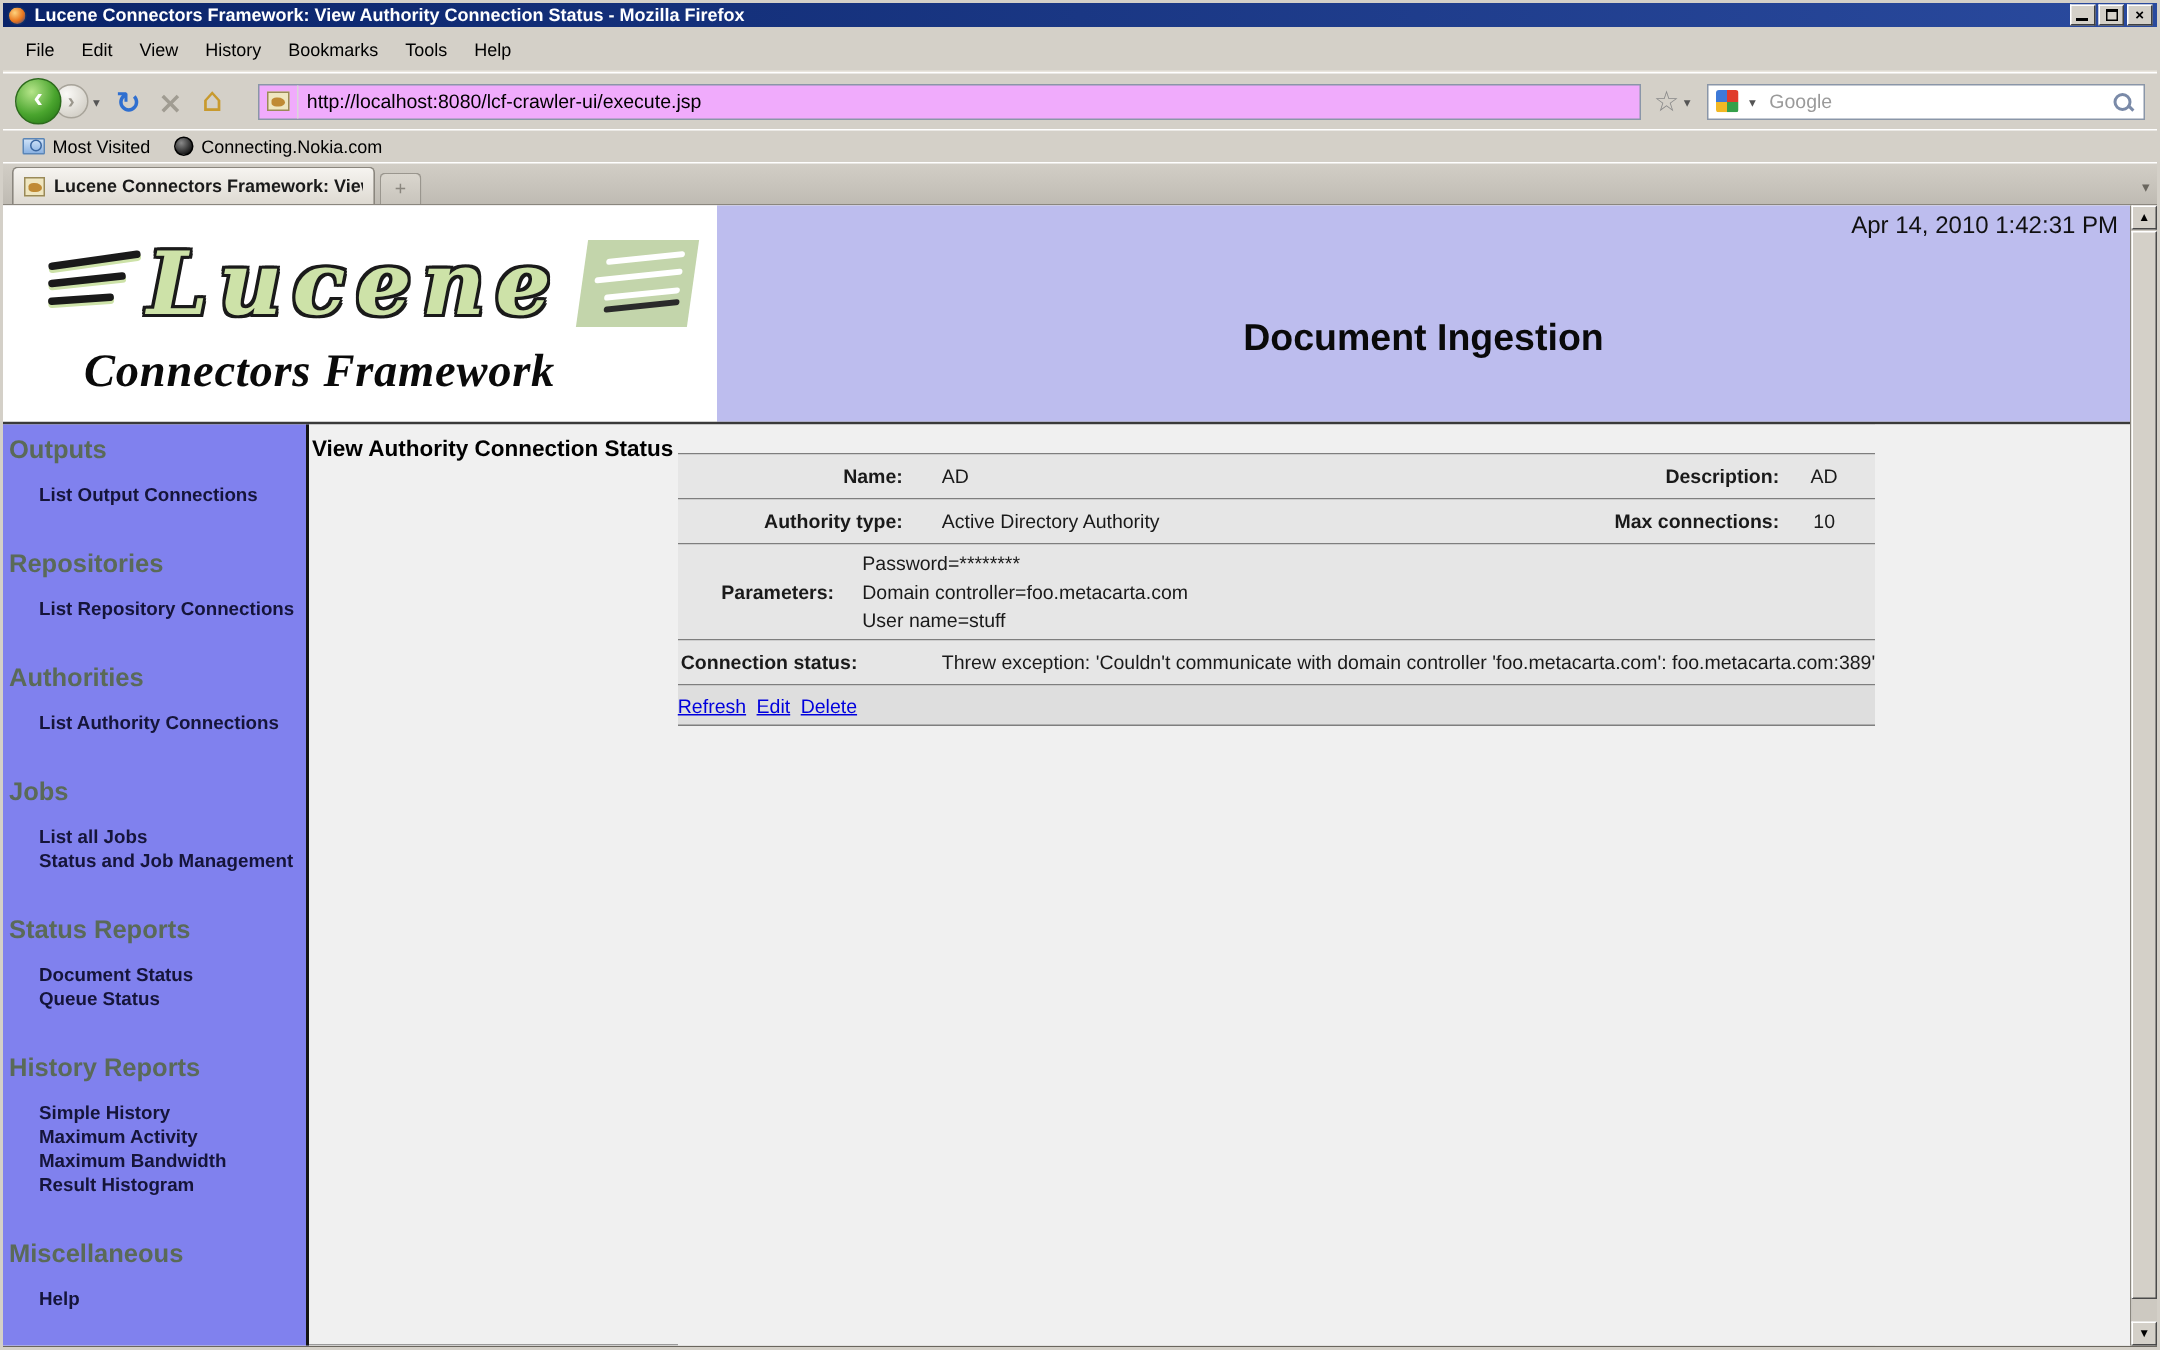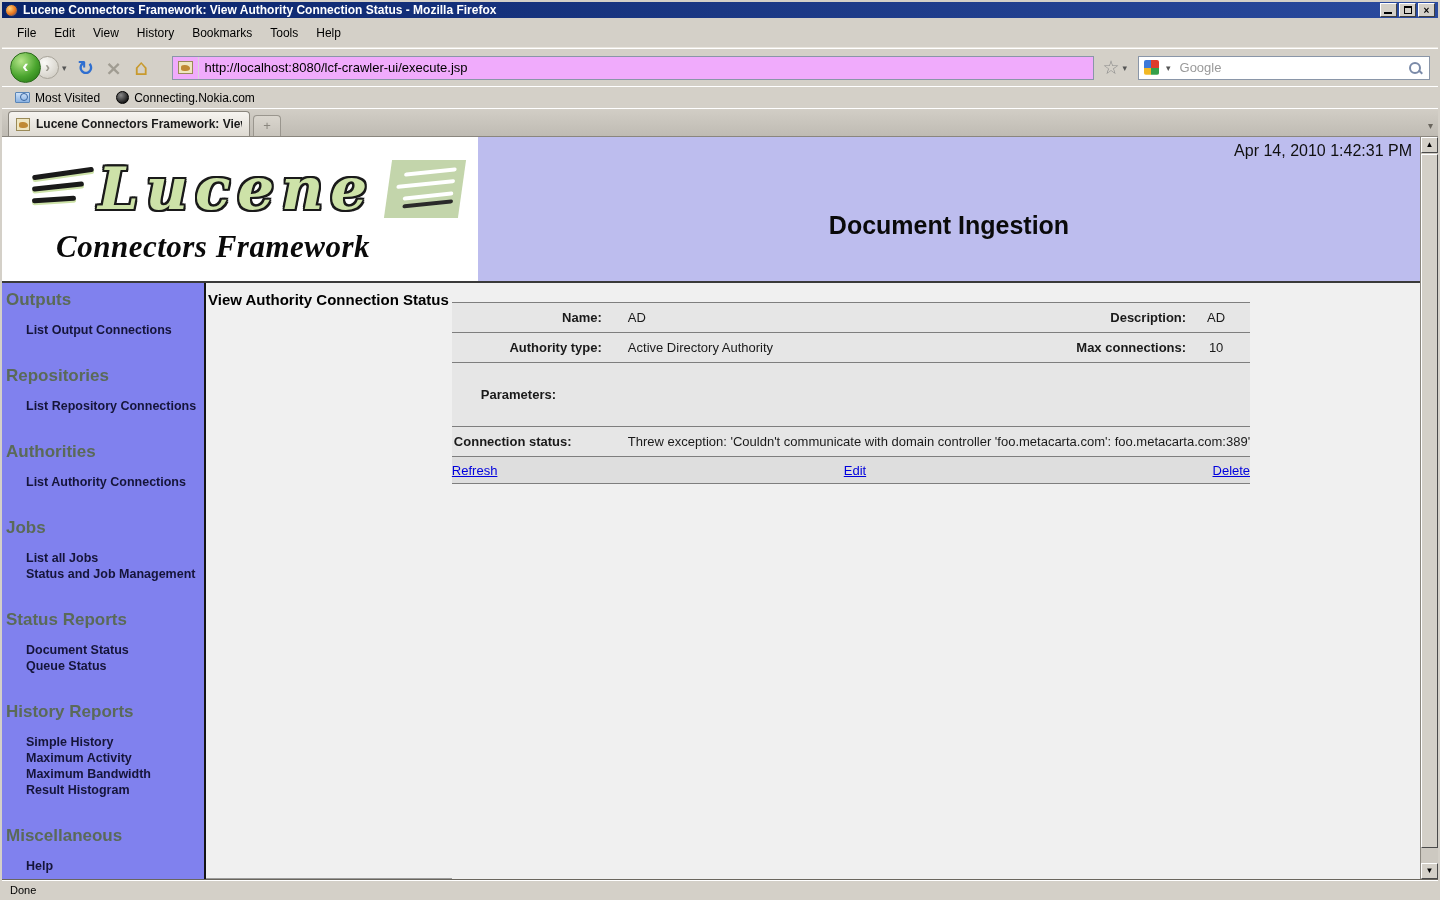--- a/index.html
+++ b/index.html
@@ -102,21 +102,21 @@
   .vtable { margin-top:19px; border-top:1px solid #7e7e7e; font-size:13px; color:#1a1a1a; }
   .vrow { display:flex; align-items:center; background:#e6e6e6; border-bottom:1px solid #7e7e7e; min-height:30px; }
   .cell-label { width:150px; flex:0 0 auto; font-weight:bold; text-align:right; }
   .cell-label.left { text-align:left; padding-left:2px; }
   .cell-value { flex:1; padding-left:26px; min-width:0; }
   .cell-rlabel { font-weight:bold; flex:0 0 auto; }
   .cell-rvalue { flex:0 0 auto; width:60px; text-align:center; margin-right:4px; }
   .vrow.params { min-height:64px; }
   .vrow.params .cell-label { width:110px;padding-left:29px; }
   .vrow.params .cell-value { padding-left:13px; line-height:19px; }
-  .vrow.actions { justify-content:space-between; background:#dedede; min-height:27px; gap:7px; }
+  .vrow.actions { justify-content:flex-start; background:#dedede; min-height:27px; gap:7px; }
   .action-link { color:#0000dd; text-decoration:underline; }
   .main-filler { flex:1; background:#f0f0f0; }
 
   
   .scrollbar { width:17px; flex:0 0 auto; background:#cdc9c1; position:relative; }
   .sb-btn { position:absolute; left:0; right:0; height:16px; background:#d4d0c8; border:1px solid; border-color:#ffffff #4a4a4a #4a4a4a #ffffff; font-size:8px; line-height:14px; text-align:center; color:#000; padding:0; }
   .sb-up { top:0; }
   .sb-down { bottom:0; }
   .sb-thumb { position:absolute; left:0; right:0; top:17px; bottom:31px; background:#d4d0c8; border:1px solid; border-color:#ffffff #4a4a4a #4a4a4a #ffffff; }
 
@@ -281,20 +281,25 @@
               <span class="cell-rvalue">AD</span>
             </div>
             <div class="vrow">
               <span class="cell-label">Authority type:</span>
               <span class="cell-value">Active Directory Authority</span>
               <span class="cell-rlabel">Max connections:</span>
               <span class="cell-rvalue">10</span>
             </div>
             <div class="vrow params">
               <span class="cell-label left">Parameters:</span>
+              <span class="cell-value">
+                <span>Password=********</span><br>
+                <span>Domain controller=foo.metacarta.com</span><br>
+                <span>User name=stuff</span>
+              </span>
             </div>
             <div class="vrow">
               <span class="cell-label left">Connection status:</span>
               <span class="cell-value">Threw exception: 'Couldn't communicate with domain controller 'foo.metacarta.com': foo.metacarta.com:389'</span>
             </div>
             <div class="vrow actions">
               <a class="action-link">Refresh</a>
               <a class="action-link">Edit</a>
               <a class="action-link">Delete</a>
             </div>
@@ -305,17 +310,14 @@
       </div>
     </div>
 
     <div class="scrollbar">
       <button class="sb-btn sb-up"><span>▲</span></button>
       <div class="sb-thumb"></div>
       <button class="sb-btn sb-down"><span>▼</span></button>
     </div>
   </div>
 
-  <div class="statusbar">
-    <span>Done</span>
-  </div>
 
 </div>
 
 </body></html>

